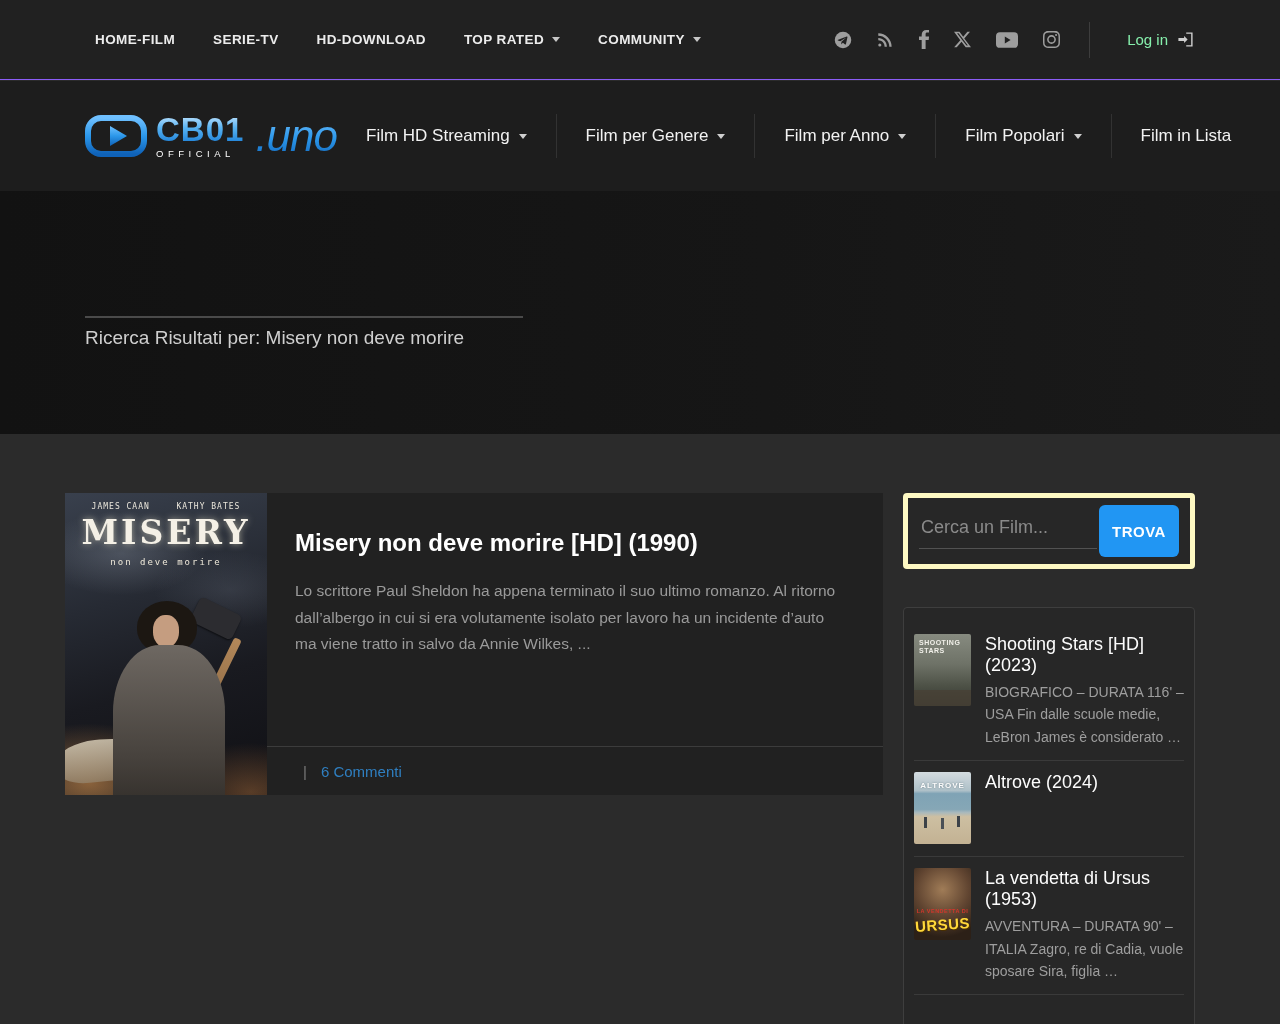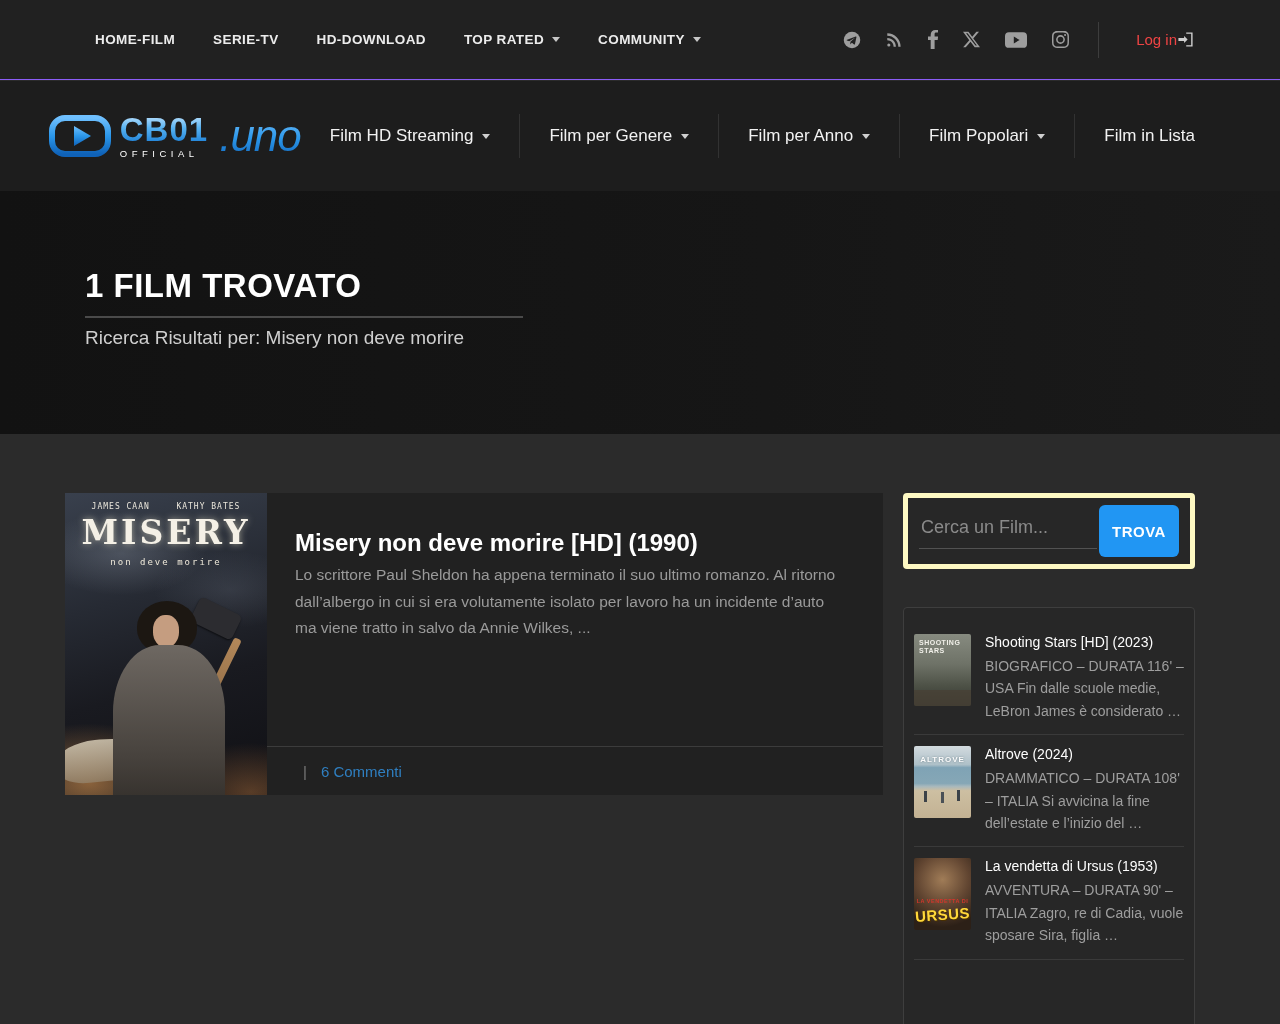--- a/index.html
+++ b/index.html
@@ -24,28 +24,28 @@
     display:flex; align-items:center; gap:8px; cursor:pointer; white-space:nowrap;
   }
   .caret {
     width:0; height:0; border-left:4px solid transparent; border-right:4px solid transparent;
     border-top:5px solid #c7c7c7; display:inline-block;
   }
   .topbar-right { display:flex; align-items:center; gap:25px; }
   .social-icon { display:flex; align-items:center; cursor:pointer; }
   .social-icon svg { fill:#9e9e9e; }
   .divider-v { width:1px; height:36px; background:#3d3d3d; margin:0 4px; }
-  .login { display:flex; align-items:center; color:#ef4444; font-size:15px; cursor:pointer;margin-left:8px; }
+  .login { display:flex; align-items:center; gap:9px; color:#86efac; font-size:15px; cursor:pointer;margin-left:8px; }
   .login svg { fill:#cfcfcf; }
 
   
   .header {
     position:absolute; top:81px; left:0; width:1280px; height:110px;
     background:#1d1d1d;
-    display:flex; align-items:center; justify-content:flex-end;
+    display:flex; align-items:center; justify-content:space-between;
     padding:0 85px;
   }
   .logo { display:flex; align-items:center; gap:9px; cursor:pointer; }
   .logo-badge { display:block; }
   .logo-textcol { display:flex; flex-direction:column; line-height:1; }
   .logo-brand {
     font-size:33px; font-weight:bold; letter-spacing:1px;
     background:linear-gradient(180deg,#cfe9ff 0%,#58b3f2 45%,#1478d2 100%);
     -webkit-background-clip:text; background-clip:text; color:transparent;
   }
@@ -115,21 +115,21 @@
   }
   .fig { position:absolute; z-index:2; }
   .fig-bed { left:-6px; bottom:14px; width:95px; height:42px; background:linear-gradient(180deg,#e0d5be,#93826a); border-radius:40% 55% 30% 30%; transform:rotate(-6deg); opacity:.8; }
   .fig-hair { left:72px; top:108px; width:60px; height:52px; background:#1c1712; border-radius:50% 50% 45% 45%; }
   .fig-face { left:88px; top:122px; width:26px; height:32px; background:#c59d80; border-radius:46%; }
   .fig-body { left:48px; top:152px; width:112px; height:160px; background:linear-gradient(180deg,#6e6862,#47423d 70%,#332f2b); border-radius:42% 42% 6% 6%; }
   .fig-hammer-handle { left:144px; top:140px; width:8px; height:115px; background:linear-gradient(180deg,#b3885a,#7c5b39); transform:rotate(26deg); border-radius:3px; }
   .fig-hammer-head { left:128px; top:112px; width:46px; height:27px; background:#2c2c30; border-radius:5px; transform:rotate(26deg); box-shadow:0 1px 2px rgba(0,0,0,.6); }
 
   .card-body { flex:1; position:relative; padding:36px 34px 0 28px; }
-  .card-title { font-size:24px; font-weight:bold; color:#fff; margin-bottom:5px; cursor:pointer; }
+  .card-title { font-size:24px; font-weight:bold; color:#fff; margin-bottom:21px; cursor:pointer; }
   .card-meta { font-size:15.5px; font-weight:bold; color:#ececec; margin-bottom:9px; }
   .card-desc { font-size:15.5px; color:#9a9a9a; line-height:26.5px; max-width:562px; }
   .card-footer {
     position:absolute; left:0; bottom:0; width:100%; height:49px;
     border-top:1px solid #3c3c3c; display:flex; align-items:center; gap:14px; padding-left:36px;
   }
   .pipe { color:#7a7a7a; font-size:15px; }
   .comments-link { color:#2f7fc1; font-size:15px; cursor:pointer; }
 
   
@@ -152,21 +152,21 @@
   .latest-box {
     position:absolute; left:903px; top:607px; width:292px; height:430px;
     background:#272727; border:1px solid #3e3e3e; border-radius:4px;
     padding:15px 10px 0; overflow:hidden;
   }
   .latest-title { font-size:20px; font-weight:bold; color:#fff; margin:0 0 11px 2px; }
   .latest-item { display:flex; gap:14px; padding:11px 0 12px; border-bottom:1px solid #3a3a3a; cursor:pointer; }
   .latest-item:last-child { border-bottom:none; }
   .thumb { width:57px; height:72px; flex:none; position:relative; overflow:hidden; border-radius:2px; }
   .item-info { flex:1; }
-  .item-title { font-size:14px; color:#fdfdfd; margin-bottom:5px; }
+  .item-title { font-size:18px; color:#fdfdfd; margin-bottom:5px; }
   .item-desc { font-size:14px; color:#9e9e9e; line-height:22.4px; max-width:202px; }
 
   
   .thumb-shooting { background:linear-gradient(180deg,#878b80 0%,#6e7267 42%,#4d5146 72%,#343730 100%); }
   .thumb-shooting .thumb-caption {
     position:absolute; top:5px; left:5px; font-size:7px; font-weight:bold; color:#f1f0e9;
     letter-spacing:.5px; line-height:8px; width:44px;
   }
   .thumb-shooting::after { content:""; position:absolute; bottom:0; left:0; width:100%; height:16px; background:#474034; opacity:.8; }
   .thumb-altrove { background:linear-gradient(180deg,#d3dbdf 0%,#aec0c8 26%,#7fa3b5 30%,#86a7b6 52%,#a7b8bd 56%,#cdbfa2 62%,#c3b293 100%); }
@@ -289,21 +289,20 @@
         <span>Film Popolari</span>
         <span class="caret"></span>
       </div>
     <div class="mainnav-item">
         <span>Film in Lista</span>
       </div>
   </div>
 </div>
 
 <div class="hero">
-  <div class="hero-title">1 FILM TROVATO</div>
   <div class="hero-divider"></div>
   <div class="hero-sub">Ricerca Risultati per: Misery non deve morire</div>
 </div>
 
 <div class="card">
   <div class="poster">
     <div class="fig fig-bed"></div>
     <div class="fig fig-hammer-handle"></div>
     <div class="fig fig-hammer-head"></div>
     <div class="fig fig-hair"></div>
@@ -343,21 +342,20 @@
     </div>
   </div>
 
   <div class="latest-item">
     <div class="thumb thumb-altrove">
       <div class="thumb-caption">ALTROVE</div>
       <div class="thumb-figures"></div>
     </div>
     <div class="item-info">
       <div class="item-title">Altrove (2024)</div>
-      <div class="item-desc">DRAMMATICO – DURATA 108' – ITALIA Si avvicina la fine dell’estate e l’inizio del …</div>
     </div>
   </div>
 
   <div class="latest-item">
     <div class="thumb thumb-ursus">
       <div class="thumb-caption-sub">LA VENDETTA DI</div>
       <div class="thumb-caption">URSUS</div>
     </div>
     <div class="item-info">
       <div class="item-title">La vendetta di Ursus (1953)</div>

